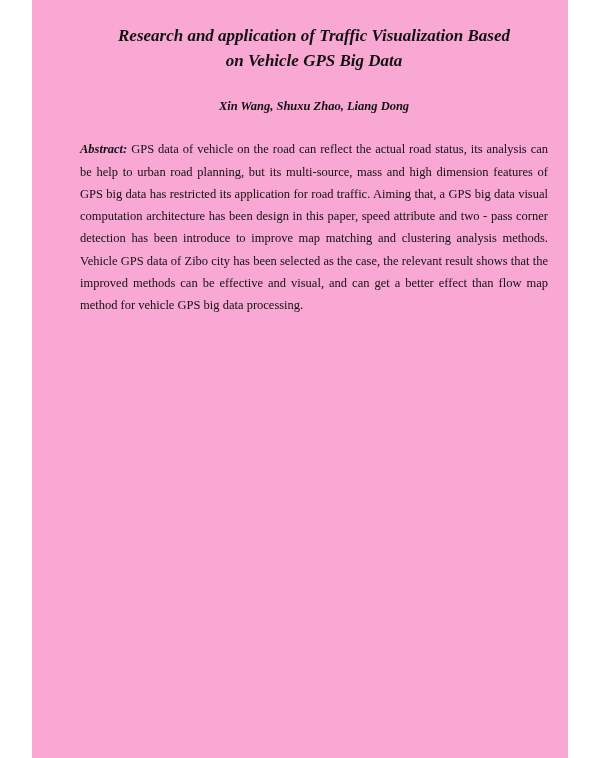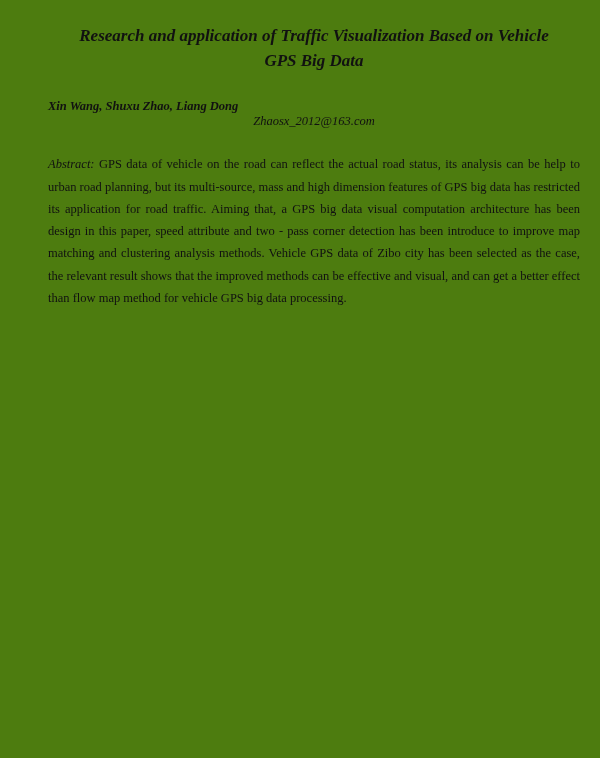--- a/index.html
+++ b/index.html
@@ -2,42 +2,42 @@
 <html><head>
 <meta charset="utf-8">
 <style>
   html, body {
     margin: 0;
     padding: 0;
     background: #ffffff;
   }
   .page {
     position: relative;
-    width: 600px;
+    width: 536px;
     height: 758px;
     margin: 0 auto;
-    background: #4d7c0f;
+    background: #f9a8d4;
     font-family: "Liberation Serif", "DejaVu Serif", serif;
     color: #1a1a1a;
     box-sizing: border-box;
     padding: 24px 20px 0 48px;
   }
   .paper-title {
     margin: 0 auto;
     padding: 0 30px;
     text-align: center;
     font-size: 17px;
     line-height: 1.45;
     font-weight: bold;
     font-style: italic;
     color: #111111;
   }
   .paper-authors {
     margin-top: 26px;
-    text-align: left;
+    text-align: center;
     font-size: 12.5px;
     font-weight: bold;
     font-style: italic;
     color: #111111;
   }
   .paper-affiliation {
     margin-top: 30px;
     text-align: center;
     font-size: 12.5px;
     font-style: italic;
@@ -51,31 +51,30 @@
     color: #111111;
   }
   .abstract {
     margin-top: 24px;
     font-size: 12.5px;
     line-height: 1.78;
     text-align: justify;
     color: #111111;
   }
   .abstract-label {
-    font-weight: normal;
+    font-weight: bold;
     font-style: italic;
   }
 </style>
 </head>
 <body>
 
 <div class="page">
 
   <h1 class="paper-title">Research and application of Traffic Visualization Based on Vehicle GPS Big Data</h1>
 
   <div class="paper-authors">Xin Wang, Shuxu Zhao, Liang Dong</div>
 
 
-  <div class="paper-email">Zhaosx_2012@163.com</div>
 
   <p class="abstract"><span class="abstract-label">Abstract:</span><span> GPS data of vehicle on the road can reflect the actual road status, its analysis can be help to urban road planning, but its multi-source, mass and high dimension features of GPS big data has restricted its application for road traffic. Aiming that, a GPS big data visual computation architecture has been design in this paper, speed attribute and two - pass corner detection has been introduce to improve map matching and clustering analysis methods. Vehicle GPS data of Zibo city has been selected as the case, the relevant result shows that the improved methods can be effective and visual, and can get a better effect than flow map method for vehicle GPS big data processing.</span></p>
 
 </div>
 
 </body></html>

